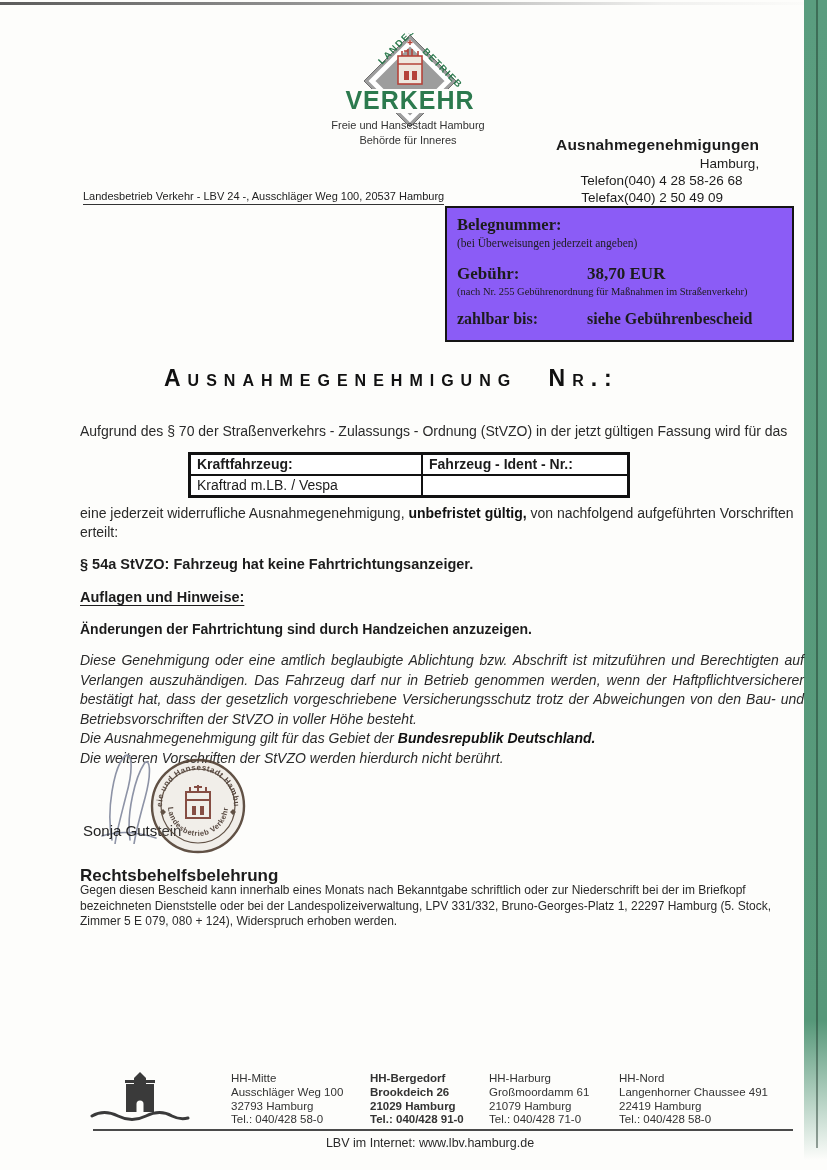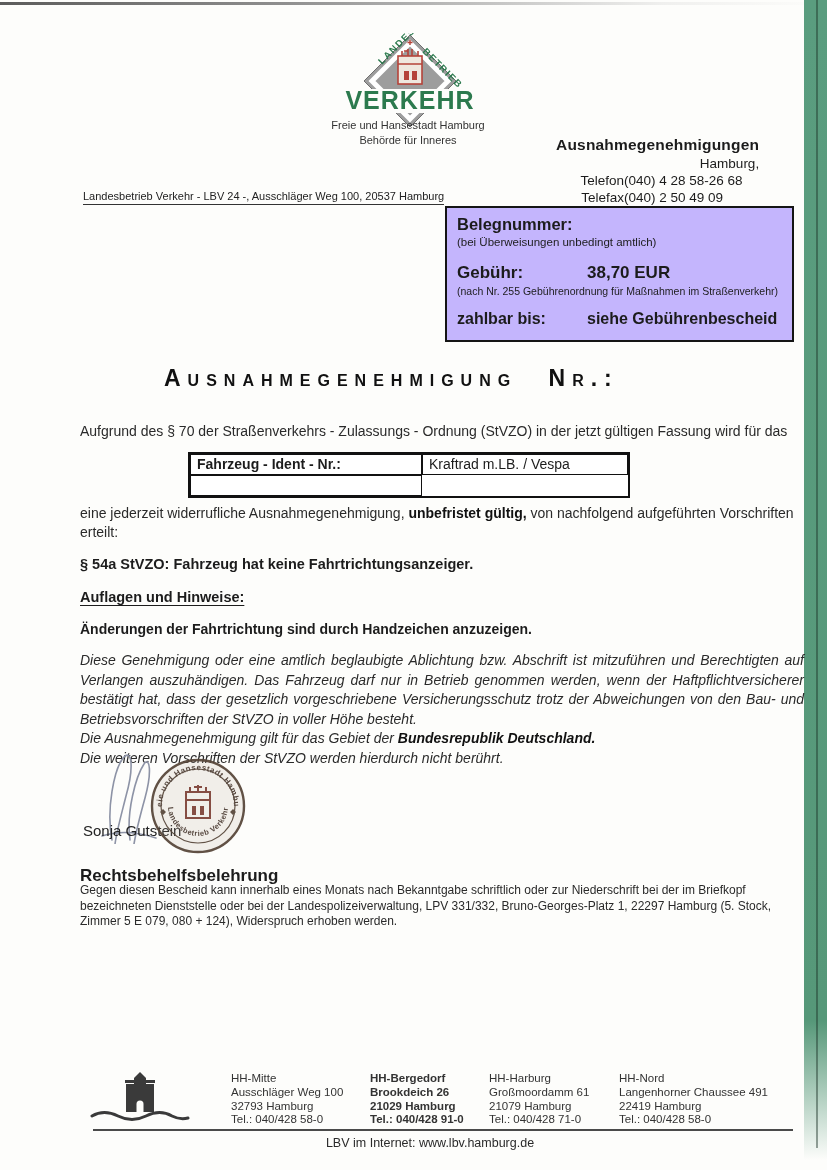--- a/index.html
+++ b/index.html
@@ -41,22 +41,23 @@
   .contact .c-label { width:68px; }
 
   .sender-line {
     left:83px; top:190px; font-size:11px; color:#222;
     border-bottom:1.5px solid #333; padding-bottom:2px;
   }
 
   
   .fee-box {
     left:445px; top:206px; width:349px;
-    border:2.5px solid #151515; background:#c4b5fd;
+    border:2.5px solid #151515; background:#8b5cf6;
     padding:7px 10px 12px 10px;
+    font-family:Liberation Serif, serif;
   }
   .fee-title { font-size:16.5px; font-weight:bold; }
   .fee-note  { font-size:11.5px; margin-top:2px; }
   .fee-row   { display:flex; margin-top:15px; }
   .fee-row .f-label { width:130px; font-size:17px; font-weight:bold; }
   .fee-row .f-value { font-size:17px; font-weight:bold; }
   .fee-note2 { font-size:10.5px; margin-top:2px; }
   .due-row   { display:flex; margin-top:13px; }
   .due-row .f-label { width:130px; font-size:16px; font-weight:bold; }
   .due-row .f-value { font-size:16px; font-weight:bold; }
@@ -149,37 +150,38 @@
   <div class="c-row">
     <span class="c-label">Telefax</span>
     <span>(040) 2 50 49 09</span>
   </div>
 </div>
 
 <div class="abs sender-line">Landesbetrieb Verkehr - LBV 24 -, Ausschläger Weg 100, 20537 Hamburg</div>
 
 <div class="abs fee-box">
   <div class="fee-title">Belegnummer:</div>
-  <div class="fee-note">(bei Überweisungen unbedingt amtlich)</div>
+  <div class="fee-note">(bei Überweisungen jederzeit angeben)</div>
   <div class="fee-row">
     <span class="f-label">Gebühr:</span>
     <span class="f-value">38,70 EUR</span>
   </div>
   <div class="fee-note2">(nach Nr. 255 Gebührenordnung für Maßnahmen im Straßenverkehr)</div>
   <div class="due-row">
     <span class="f-label">zahlbar bis:</span>
     <span class="f-value">siehe Gebührenbescheid</span>
   </div>
 </div>
 
 <div class="abs doc-title">Ausnahmegenehmigung  Nr.:</div>
 
 <div class="abs intro">Aufgrund des § 70 der Straßenverkehrs - Zulassungs - Ordnung (StVZO) in der jetzt gültigen Fassung wird für das</div>
 
 <div class="abs veh-table">
+  <div class="cell lbl">Kraftfahrzeug:</div>
   <div class="cell lbl">Fahrzeug - Ident - Nr.:</div>
   <div class="cell">Kraftrad m.LB. / Vespa</div>
   <div class="cell"></div>
 </div>
 
 <div class="abs grant">
   <span>eine jederzeit widerrufliche Ausnahmegenehmigung, </span><span class="b">unbefristet gültig,</span><span> von nachfolgend aufgeführten Vorschriften erteilt:</span>
 </div>
 
 <div class="abs exemption">§ 54a StVZO: Fahrzeug hat keine Fahrtrichtungsanzeiger.</div>

